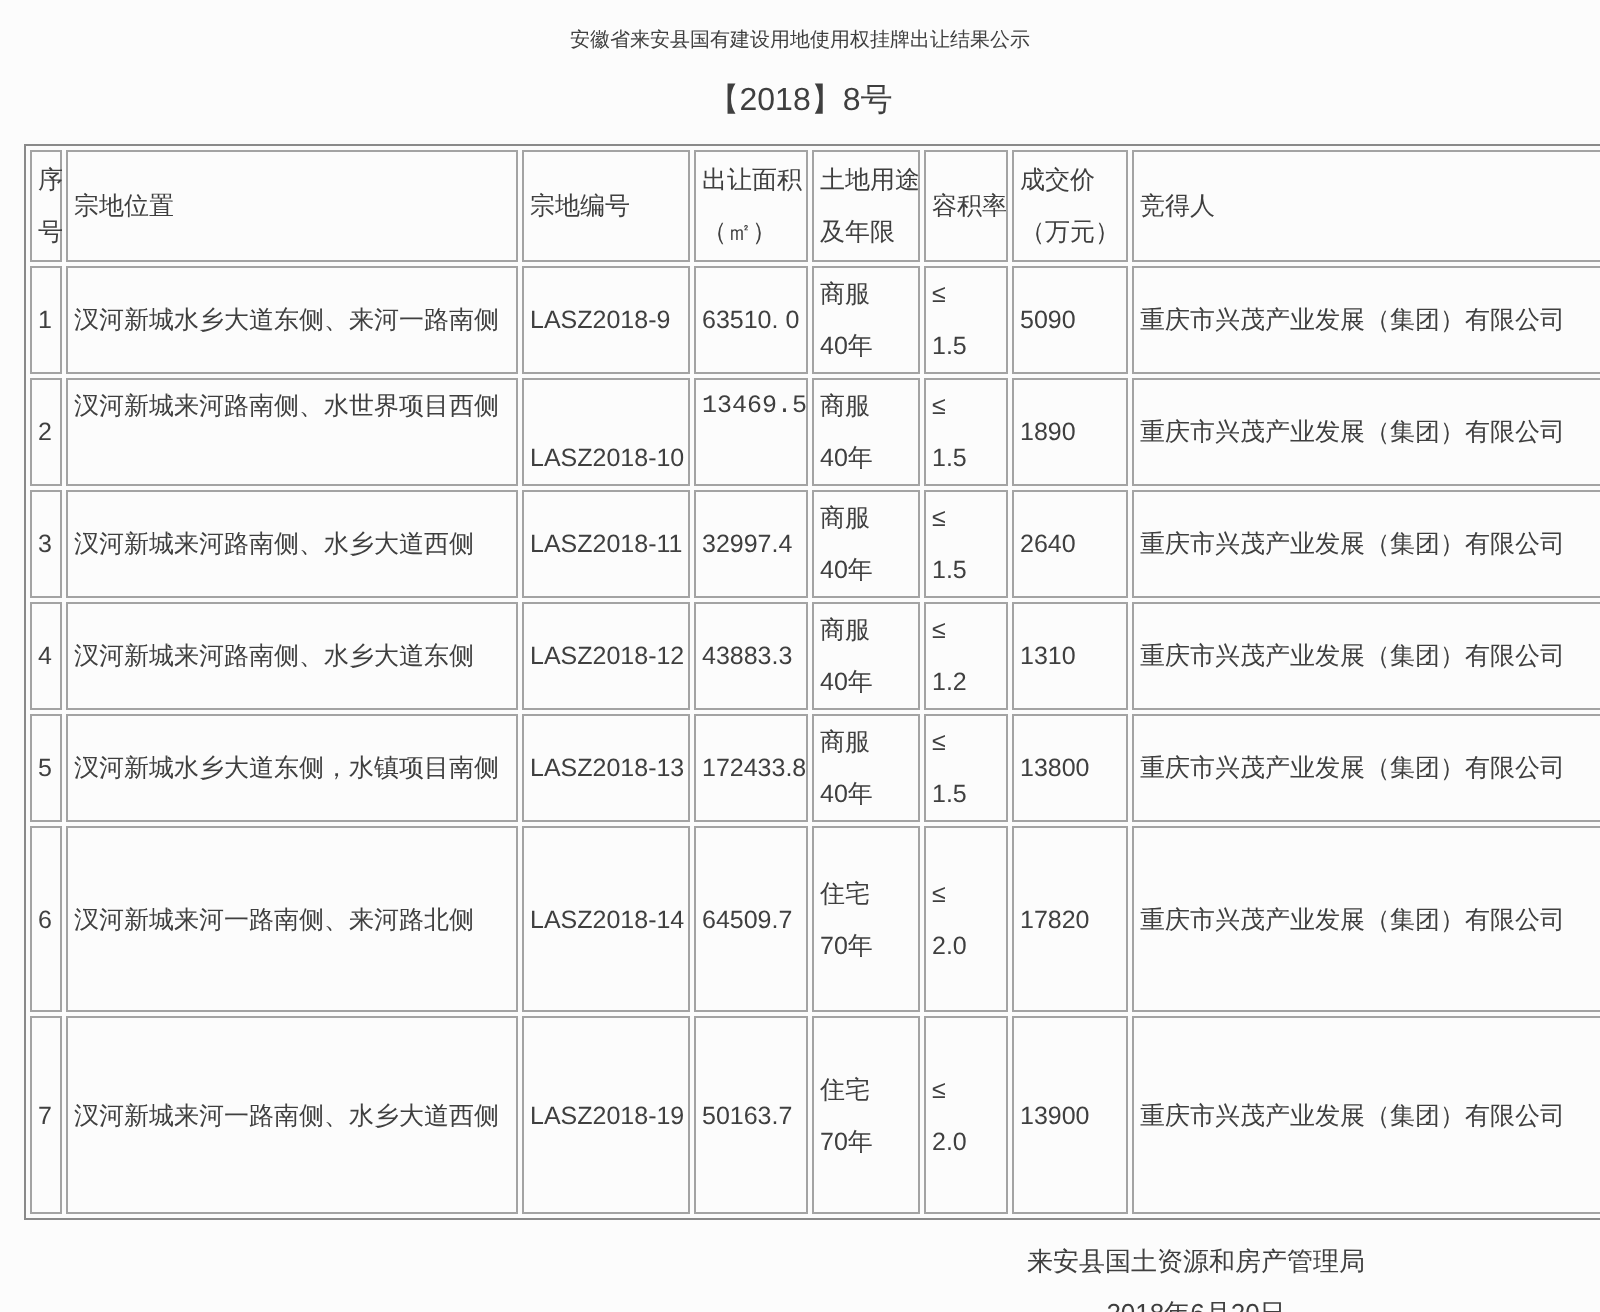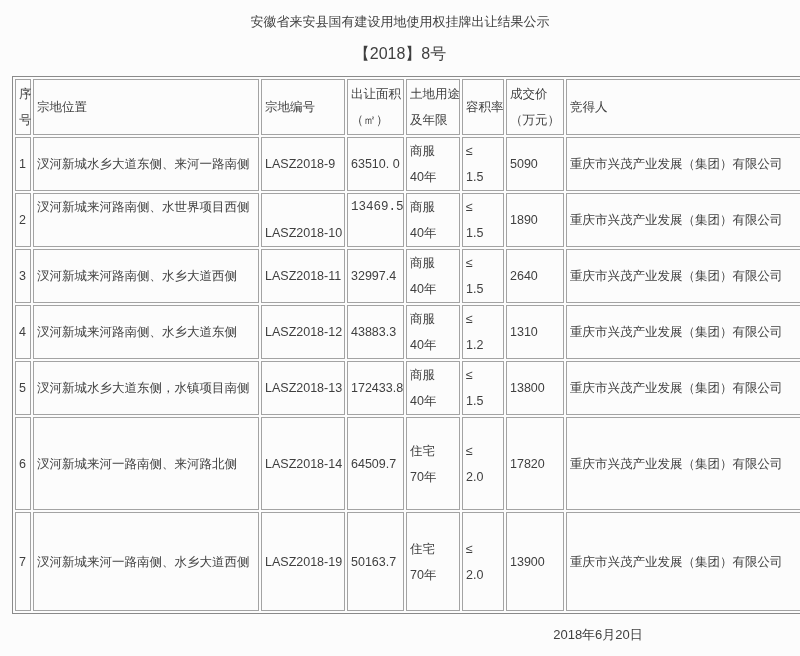--- a/index.html
+++ b/index.html
@@ -6,21 +6,21 @@
   body {
     width:800px; height:656px;
     background:#fcfcfc;
     color:#3f3f3f;
     font-family:"Liberation Sans", sans-serif;
     overflow:hidden;
   }
   .title {
     margin:13px 0 0 0;
     text-align:center;
-    font-size:13px;
+    font-size:10px;
     font-weight:normal;
   }
   .docnum {
     margin:13px 0 0 0;
     text-align:center;
     font-size:16px;
   }
   table.result {
     margin:11px 0 0 12px;
     width:777px;
@@ -164,14 +164,15 @@
 70年</td>
         <td>≤
 2.0</td>
         <td>13900</td>
         <td>重庆市兴茂产业发展（集团）有限公司</td>
       </tr>
     </tbody>
 </table>
 
 <div class="signature">
+  <div class="line">来安县国土资源和房产管理局</div>
   <div class="line">2018年6月20日</div>
 </div>
 
 </body></html>

